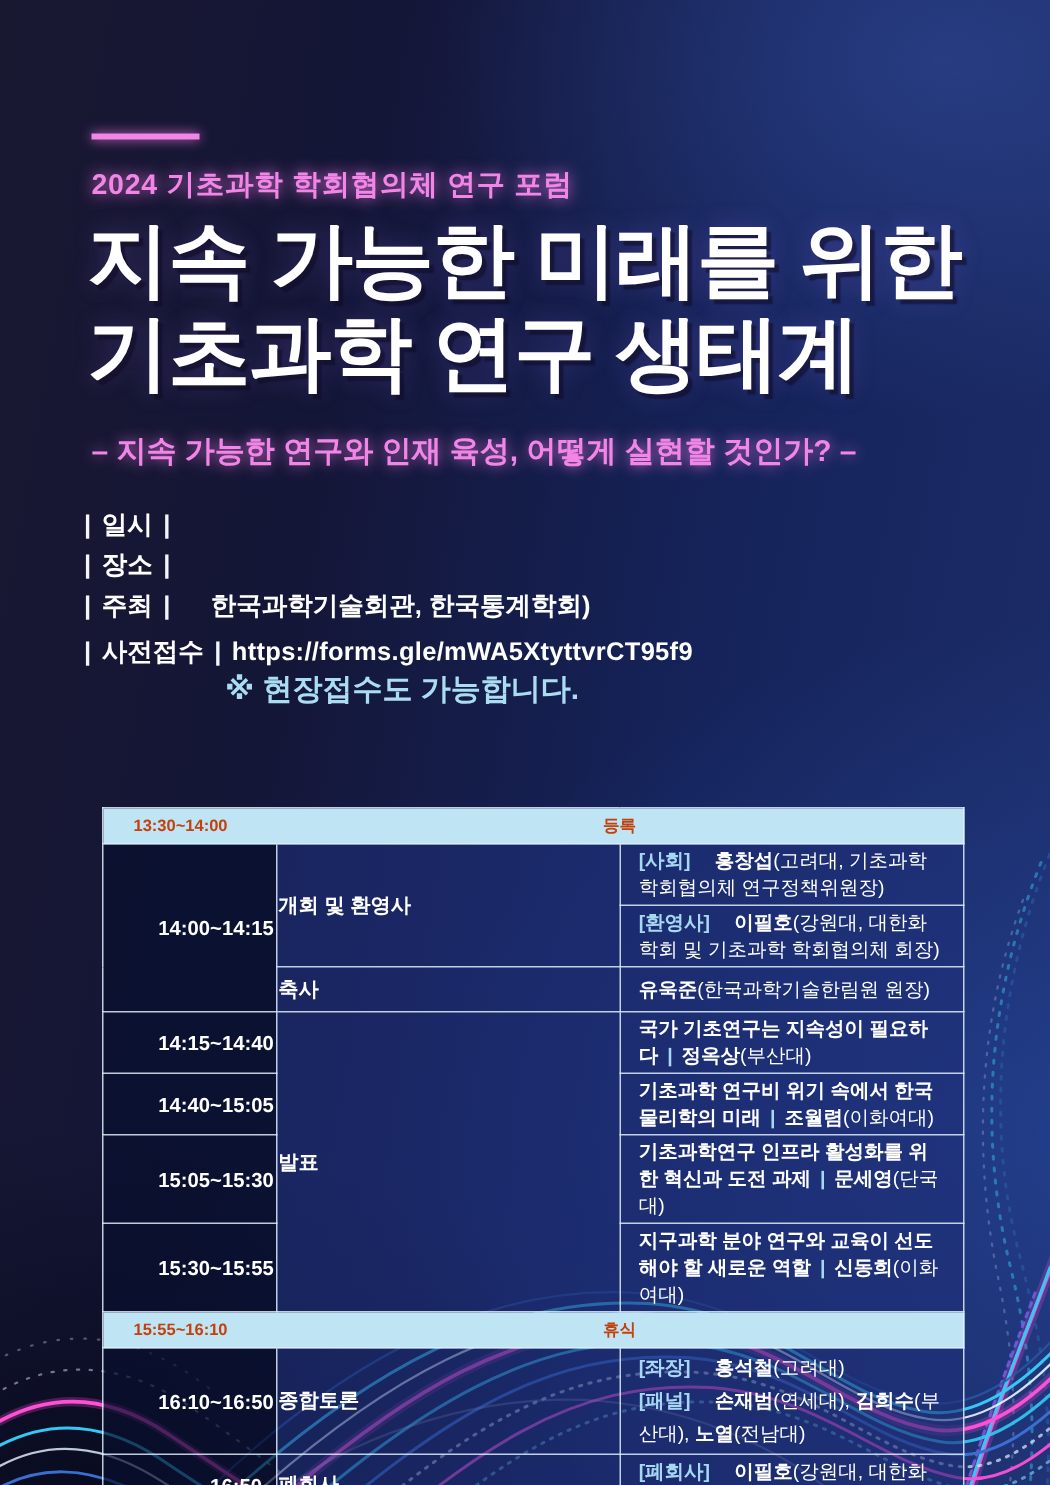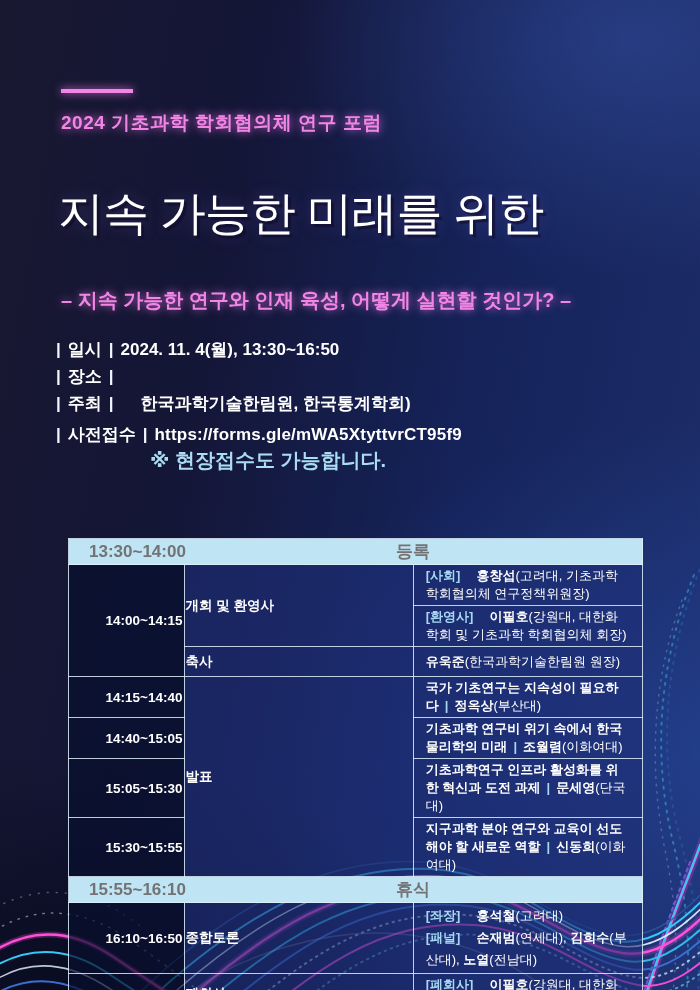--- a/index.html
+++ b/index.html
@@ -11,41 +11,41 @@
       radial-gradient(ellipse 620px 430px at 10% 102%, rgba(6,8,26,.85), rgba(6,8,26,0) 60%),
       radial-gradient(ellipse 700px 520px at 102% 76%, rgba(40,82,178,.45), rgba(40,82,178,0) 65%),
       linear-gradient(100deg,#191831 0%,#141637 30%,#15235a 62%,#1e2e6b 100%);
   }
   .deco{position:absolute;left:0;top:0;z-index:1;pointer-events:none;}
   .content{position:absolute;inset:0;z-index:2;padding-left:33px;}
   .top-line{position:absolute;left:61px;top:89px;width:72px;height:4px;background:#f186e6;
     box-shadow:0 0 8px rgba(243,120,230,.9);}
   .eyebrow{position:absolute;left:61px;top:110px;font-size:19px;font-weight:700;color:#f186e6;
     letter-spacing:.5px;text-shadow:0 0 10px rgba(243,120,230,.85);}
-  .title{position:absolute;left:58px;top:142px;font-size:46px;font-weight:400;color:#ffffff;
+  .title{position:absolute;left:58px;top:142px;font-size:55px;font-weight:700;color:#ffffff;
     line-height:62px;letter-spacing:-1px;
-    text-shadow:3px 3px 1px rgba(15,10,35,.55),0 0 16px rgba(130,100,220,.32);margin-top:40px;}
+    text-shadow:3px 3px 1px rgba(15,10,35,.55),0 0 16px rgba(130,100,220,.32);}
   .subtitle{position:absolute;left:61px;top:287px;font-size:20px;font-weight:700;color:#f186e6;
     text-shadow:0 0 9px rgba(243,120,230,.8);}
   .details{position:absolute;left:56px;top:336px;color:#ffffff;font-size:17px;}
   .info-row{display:flex;align-items:flex-start;gap:7px;min-height:27px;line-height:27px;}
   .bar{font-weight:700;color:#f2f7ff;}
   .info-label{font-weight:700;white-space:nowrap;}
   .info-value{font-weight:600;}
   .host-line2{padding-left:20px;}
   .reg-row{margin-top:4px;}
   .reg-url{font-weight:600;letter-spacing:.2px;}
   .note{padding-left:94px;line-height:24px;font-size:20px;font-weight:600;color:#aadcf2;}
   table.schedule{position:absolute;left:68px;top:538px;width:575px;border-collapse:collapse;
     color:#fff;table-layout:fixed;}
   .schedule td{border:1px solid rgba(222,238,250,.85);vertical-align:middle;}
   .t{width:94px;text-align:right;font-weight:700;font-size:13.5px;background:rgba(8,15,46,.72);}
   .c{width:107px;font-weight:700;font-size:13.5px;background:rgba(30,47,120,.62);}
   .d{padding:2px 12px;font-size:13px;background:rgba(30,47,120,.62);text-align:left;}
-  .hrow td{background:#bfe4f4;color:#737373;font-weight:700;font-size:17px;}
+  .hrow td{background:#bfe4f4;color:#c2410c;font-weight:700;font-size:11px;}
   .hrow .h-time{width:94px;text-align:left;padding-left:20px;border-right:none;}
   .hrow .h-label{text-align:center;border-left:none;}
   tr.r-h{height:24px;} tr.r-mc{height:33px;} tr.r-wel{height:29px;} tr.r-con{height:30px;}
   tr.r-talk{height:30px;} tr.r-dis{height:48px;} tr.r-clo{height:33px;}
   .role,.sep{color:#a6d8f3;font-weight:700;}
   .role{margin-right:16px;}
   .sep{margin:0 6px;}
   .nm{font-weight:700;margin-top:11px;}
   .desc{font-weight:400;}
   .dline{line-height:22px;}
@@ -90,42 +90,42 @@
     </g>
   </svg>
 
   <div class="content">
 
     <div class="top-line"></div>
     <div class="eyebrow">2024 기초과학 학회협의체 연구 포럼</div>
 
     <div class="title">
       <div>지속 가능한 미래를 위한</div>
+      <div>기초과학 연구 생태계</div>
     </div>
 
     <div class="subtitle">– 지속 가능한 연구와 인재 육성, 어떻게 실현할 것인가? –</div>
 
     <div class="details">
       <div class="info-row">
         <span class="bar">|</span>
         <span class="info-label">일시</span>
         <span class="bar">|</span>
-        <span class="info-value">2024. 11. 4(월), 13:30~16:50</span>
       </div>
       <div class="info-row">
         <span class="bar">|</span>
         <span class="info-label">장소</span>
         <span class="bar">|</span>
       </div>
       <div class="info-row">
         <span class="bar">|</span>
         <span class="info-label">주최</span>
         <span class="bar">|</span>
         <span class="info-value">
-          <div class="host-line2">한국과학기술한림원, 한국통계학회)</div>
+          <div class="host-line2">한국과학기술회관, 한국통계학회)</div>
         </span>
       </div>
       <div class="info-row reg-row">
         <span class="bar">|</span>
         <span class="info-label">사전접수</span>
         <span class="bar">|</span>
         <span class="info-value reg-url">https://forms.gle/mWA5XtyttvrCT95f9</span>
       </div>
       <div class="note">※ 현장접수도 가능합니다.</div>
     </div>

